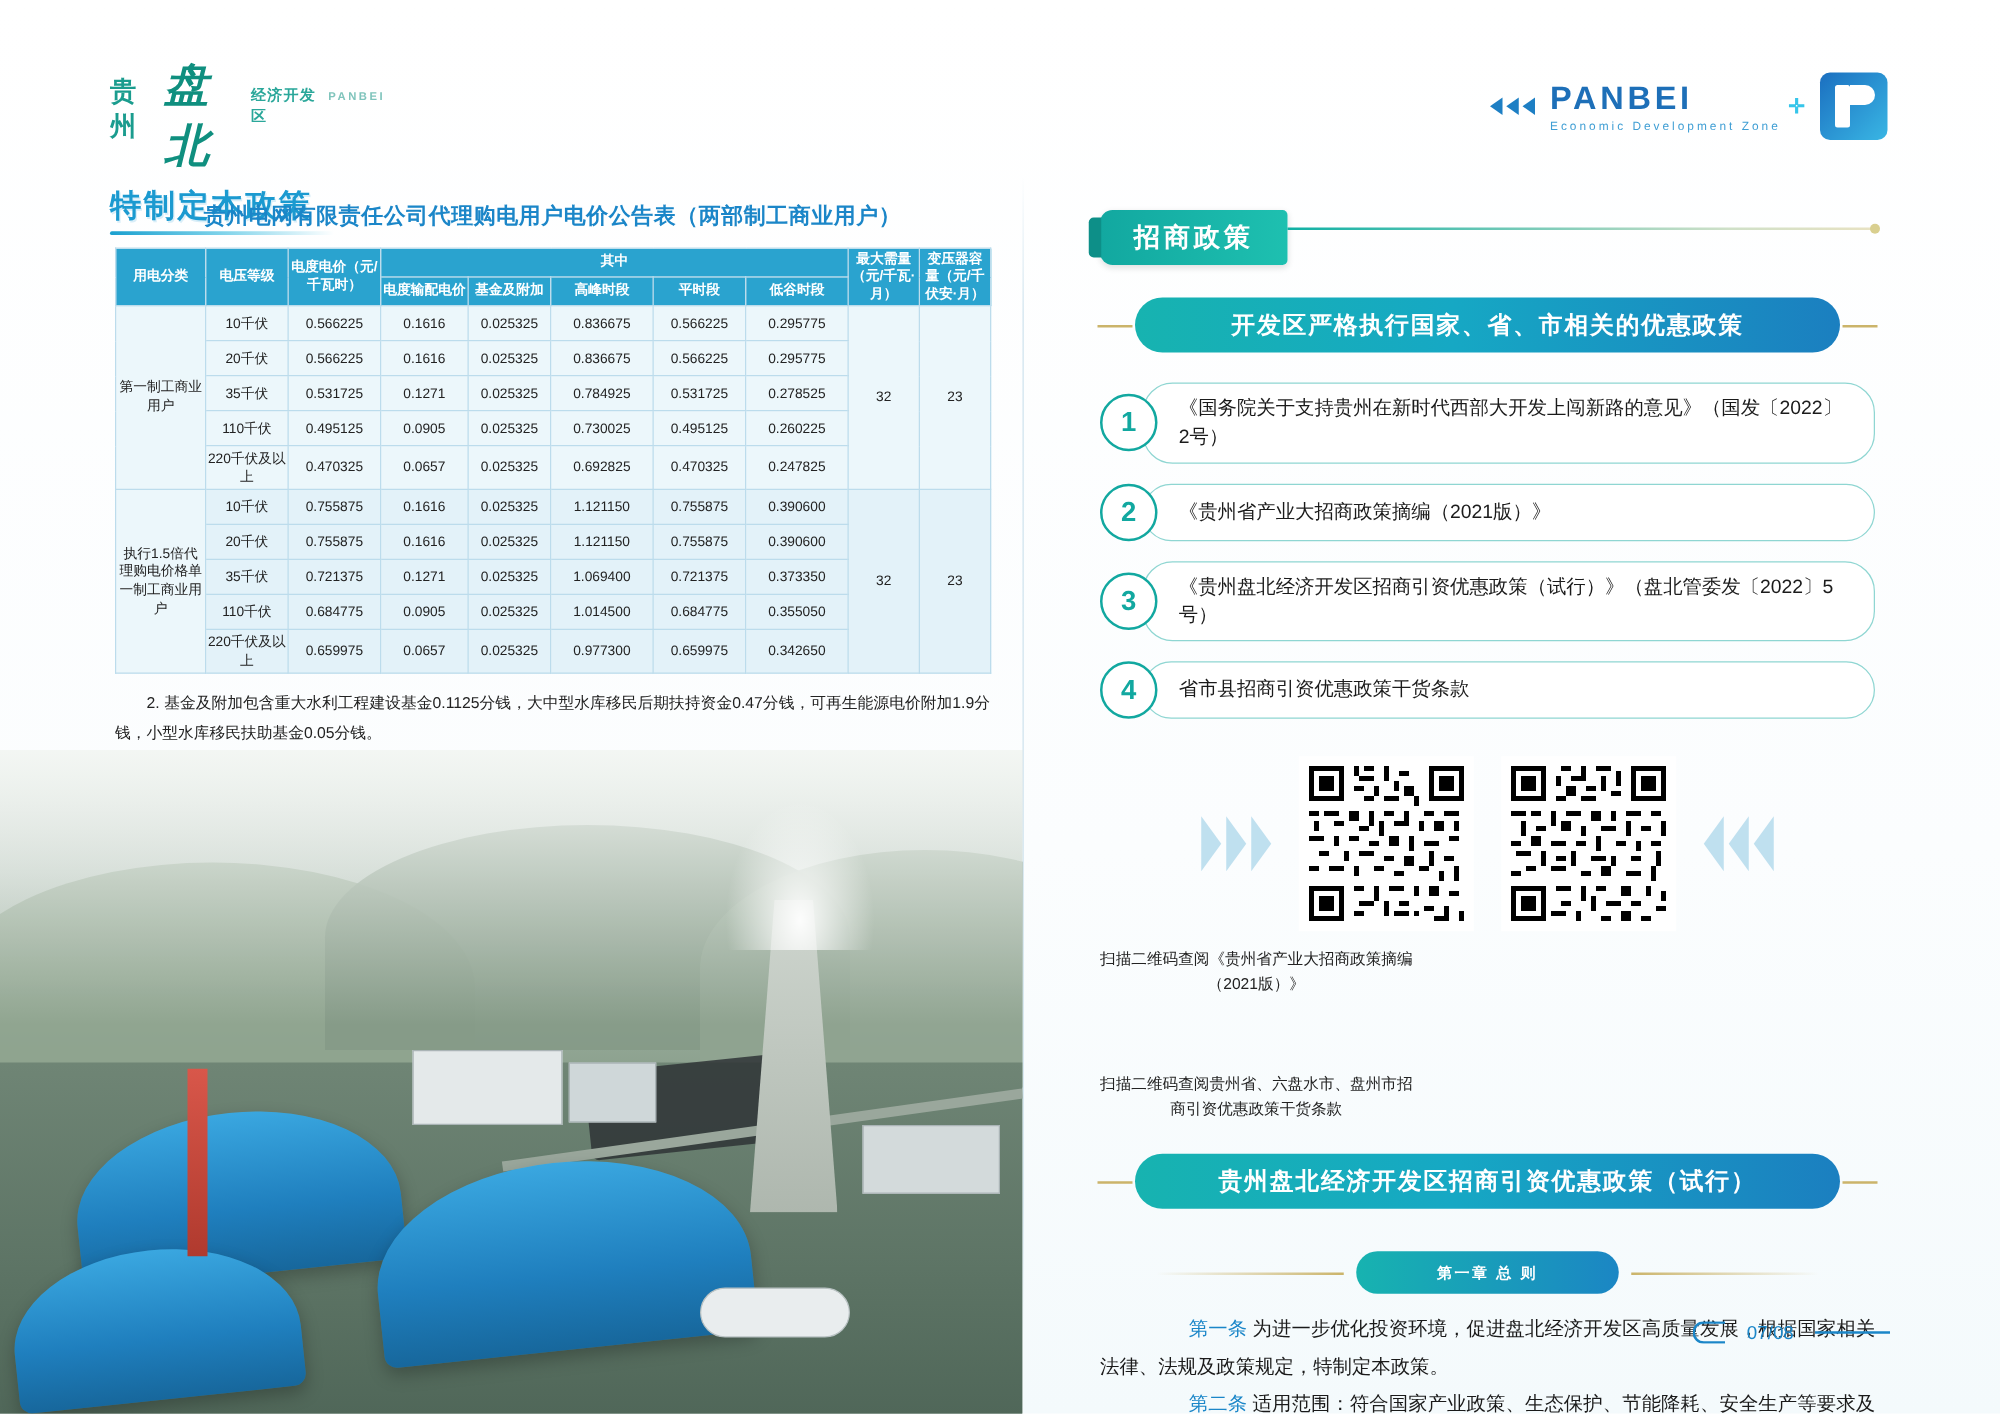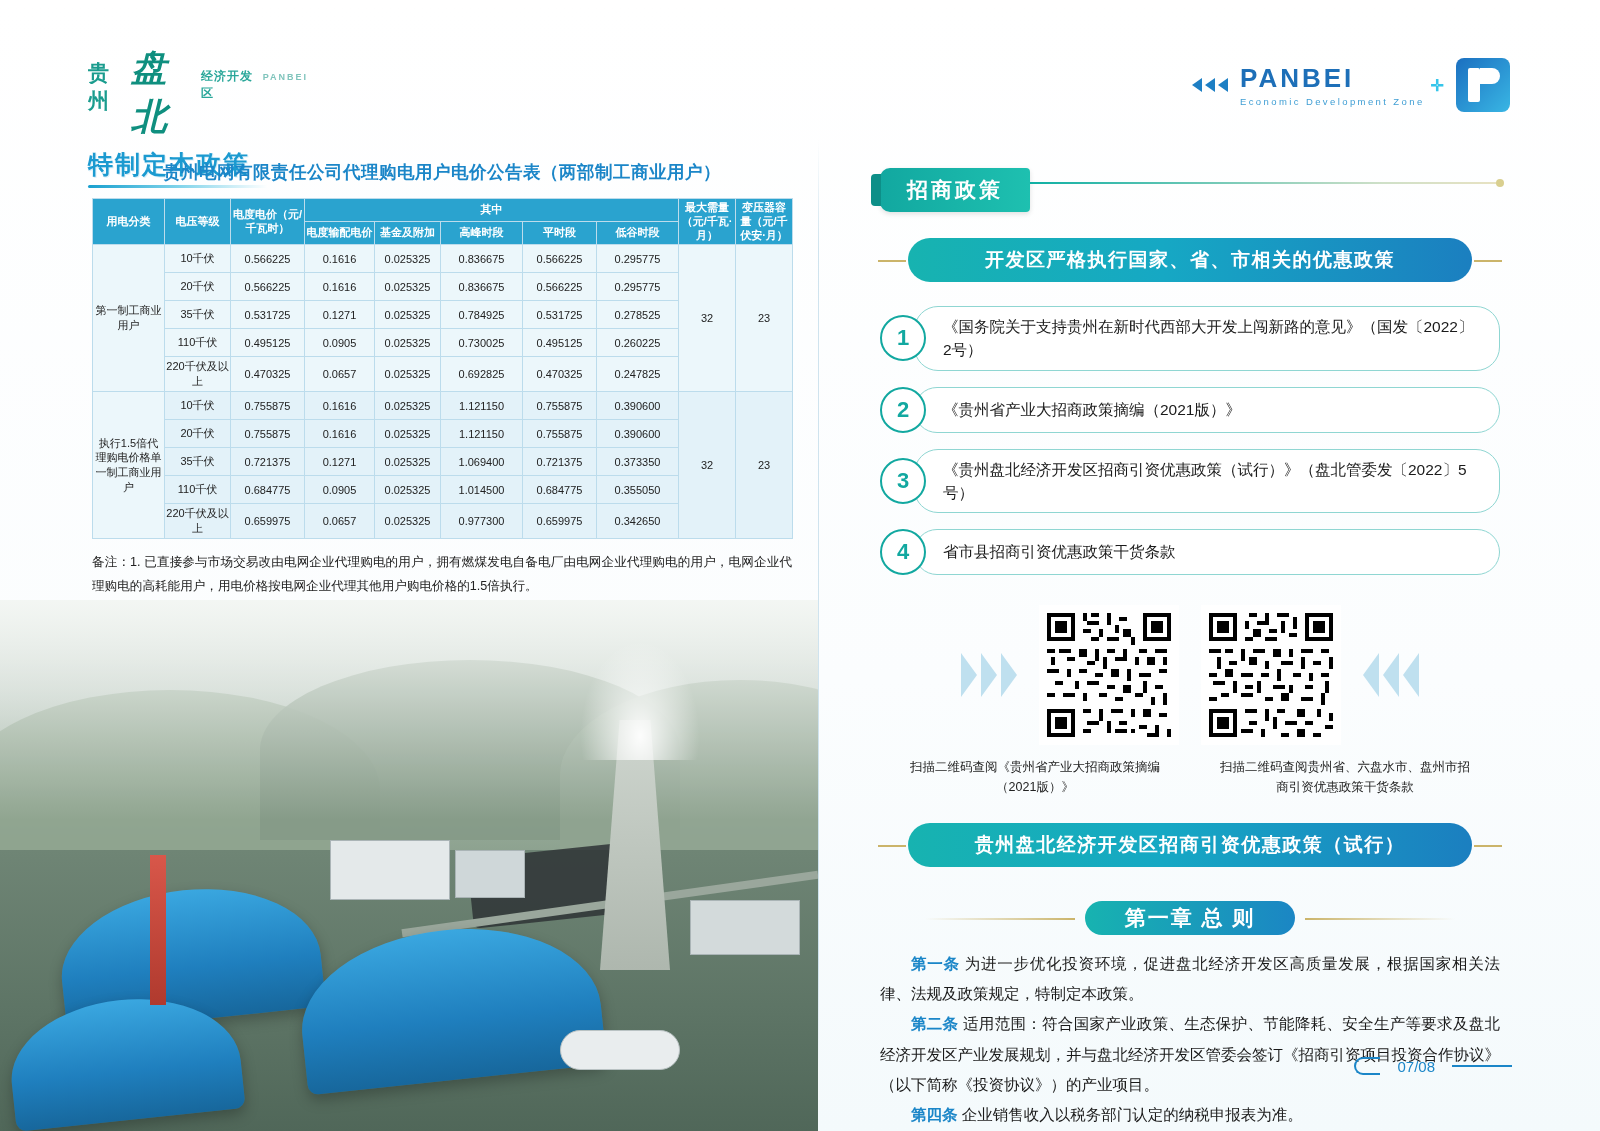--- a/index.html
+++ b/index.html
@@ -231,47 +231,47 @@
     width:0;height:0;border-top:22px solid transparent;border-bottom:22px solid transparent;
     display:block;
   }
   .chev.r i { border-left:16px solid #bfe0ef; }
   .chev.l i { border-right:16px solid #bfe0ef; }
   .qr {
     width:140px;height:140px;background:#fff;padding:4px;
   }
   .qr svg { display:block; }
   .qr-caps {
-    display:flex; justify-content:center; gap:60px; margin-top:12px;
+    display:flex; justify-content:flex-start; gap:60px; margin-top:12px;flex-direction:column;
   }
   .qr-caps div {
     width:250px; text-align:center; font-size:12.5px; line-height:1.6; color:#222;
   }
 
   .sub-banner2 {
     margin-top:26px;
   }
 
   .chapter {
     margin:34px auto 14px auto; width:210px; height:34px;
     border-radius:17px;
     background:linear-gradient(90deg,#17b3b0,#1b86c4);
-    color:#fff; font-size:21px; font-weight:bold; letter-spacing:2px;
+    color:#fff; font-size:12px; font-weight:bold; letter-spacing:2px;
     display:flex; align-items:center; justify-content:center;
     position:relative;
   }
   .chapter:before, .chapter:after{
     content:""; position:absolute; top:50%; width:150px; height:1.5px;
     background:linear-gradient(90deg,rgba(200,180,110,0),#cbb46a);
   }
   .chapter:before{ left:-160px;}
   .chapter:after{ right:-160px; background:linear-gradient(90deg,#cbb46a,rgba(200,180,110,0));}
 
   .clause { font-size:15.5px; line-height:1.95; color:#1a1a1a; text-align:justify; text-indent:2em; }
-  .clause .k { color:#1b86c8; font-weight:bold; }
+  .clause .k { color:#1b86c8; font-weight:normal;margin-left:40px; }
 
   .pagenum {
     position:absolute; right:88px; bottom:56px;
     display:flex; align-items:center; gap:17px;
     color:#1b86c8; font-size:15px;
   }
   .pagenum .arc {
     width:26px;height:18px;border:2px solid #1b86c8;border-right:none;
     border-radius:14px 0 0 14px;
   }
@@ -436,21 +436,20 @@
             <td>0.0657</td>
             <td>0.025325</td>
             <td>0.977300</td>
             <td>0.659975</td>
             <td>0.342650</td>
           </tr>
         </tbody>
     </table>
 
     <div class="notes" id="notes">
-        <div>备注：1. 已直接参与市场交易改由电网企业代理购电的用户，拥有燃煤发电自备电厂由电网企业代理购电的用户，电网企业代理购电的高耗能用户，用电价格按电网企业代理其他用户购电价格的1.5倍执行。</div>
         <div>　　2. 基金及附加包含重大水利工程建设基金0.1125分钱，大中型水库移民后期扶持资金0.47分钱，可再生能源电价附加1.9分钱，小型水库移民扶助基金0.05分钱。</div>
         <div>　　3. 时段划分：高峰时段：9：00-12：00，16：00-21：00；平时段7：00-9：00，12：00-16：00，21：00-23：00；低谷时段23：00-24：00；00：00-7：00。</div>
       </div>
   </div>
 
   <div class="photo">
     <div class="sky"></div>
     <div class="hill h1"></div>
       <div class="hill h2"></div>
       <div class="hill h3"></div>

